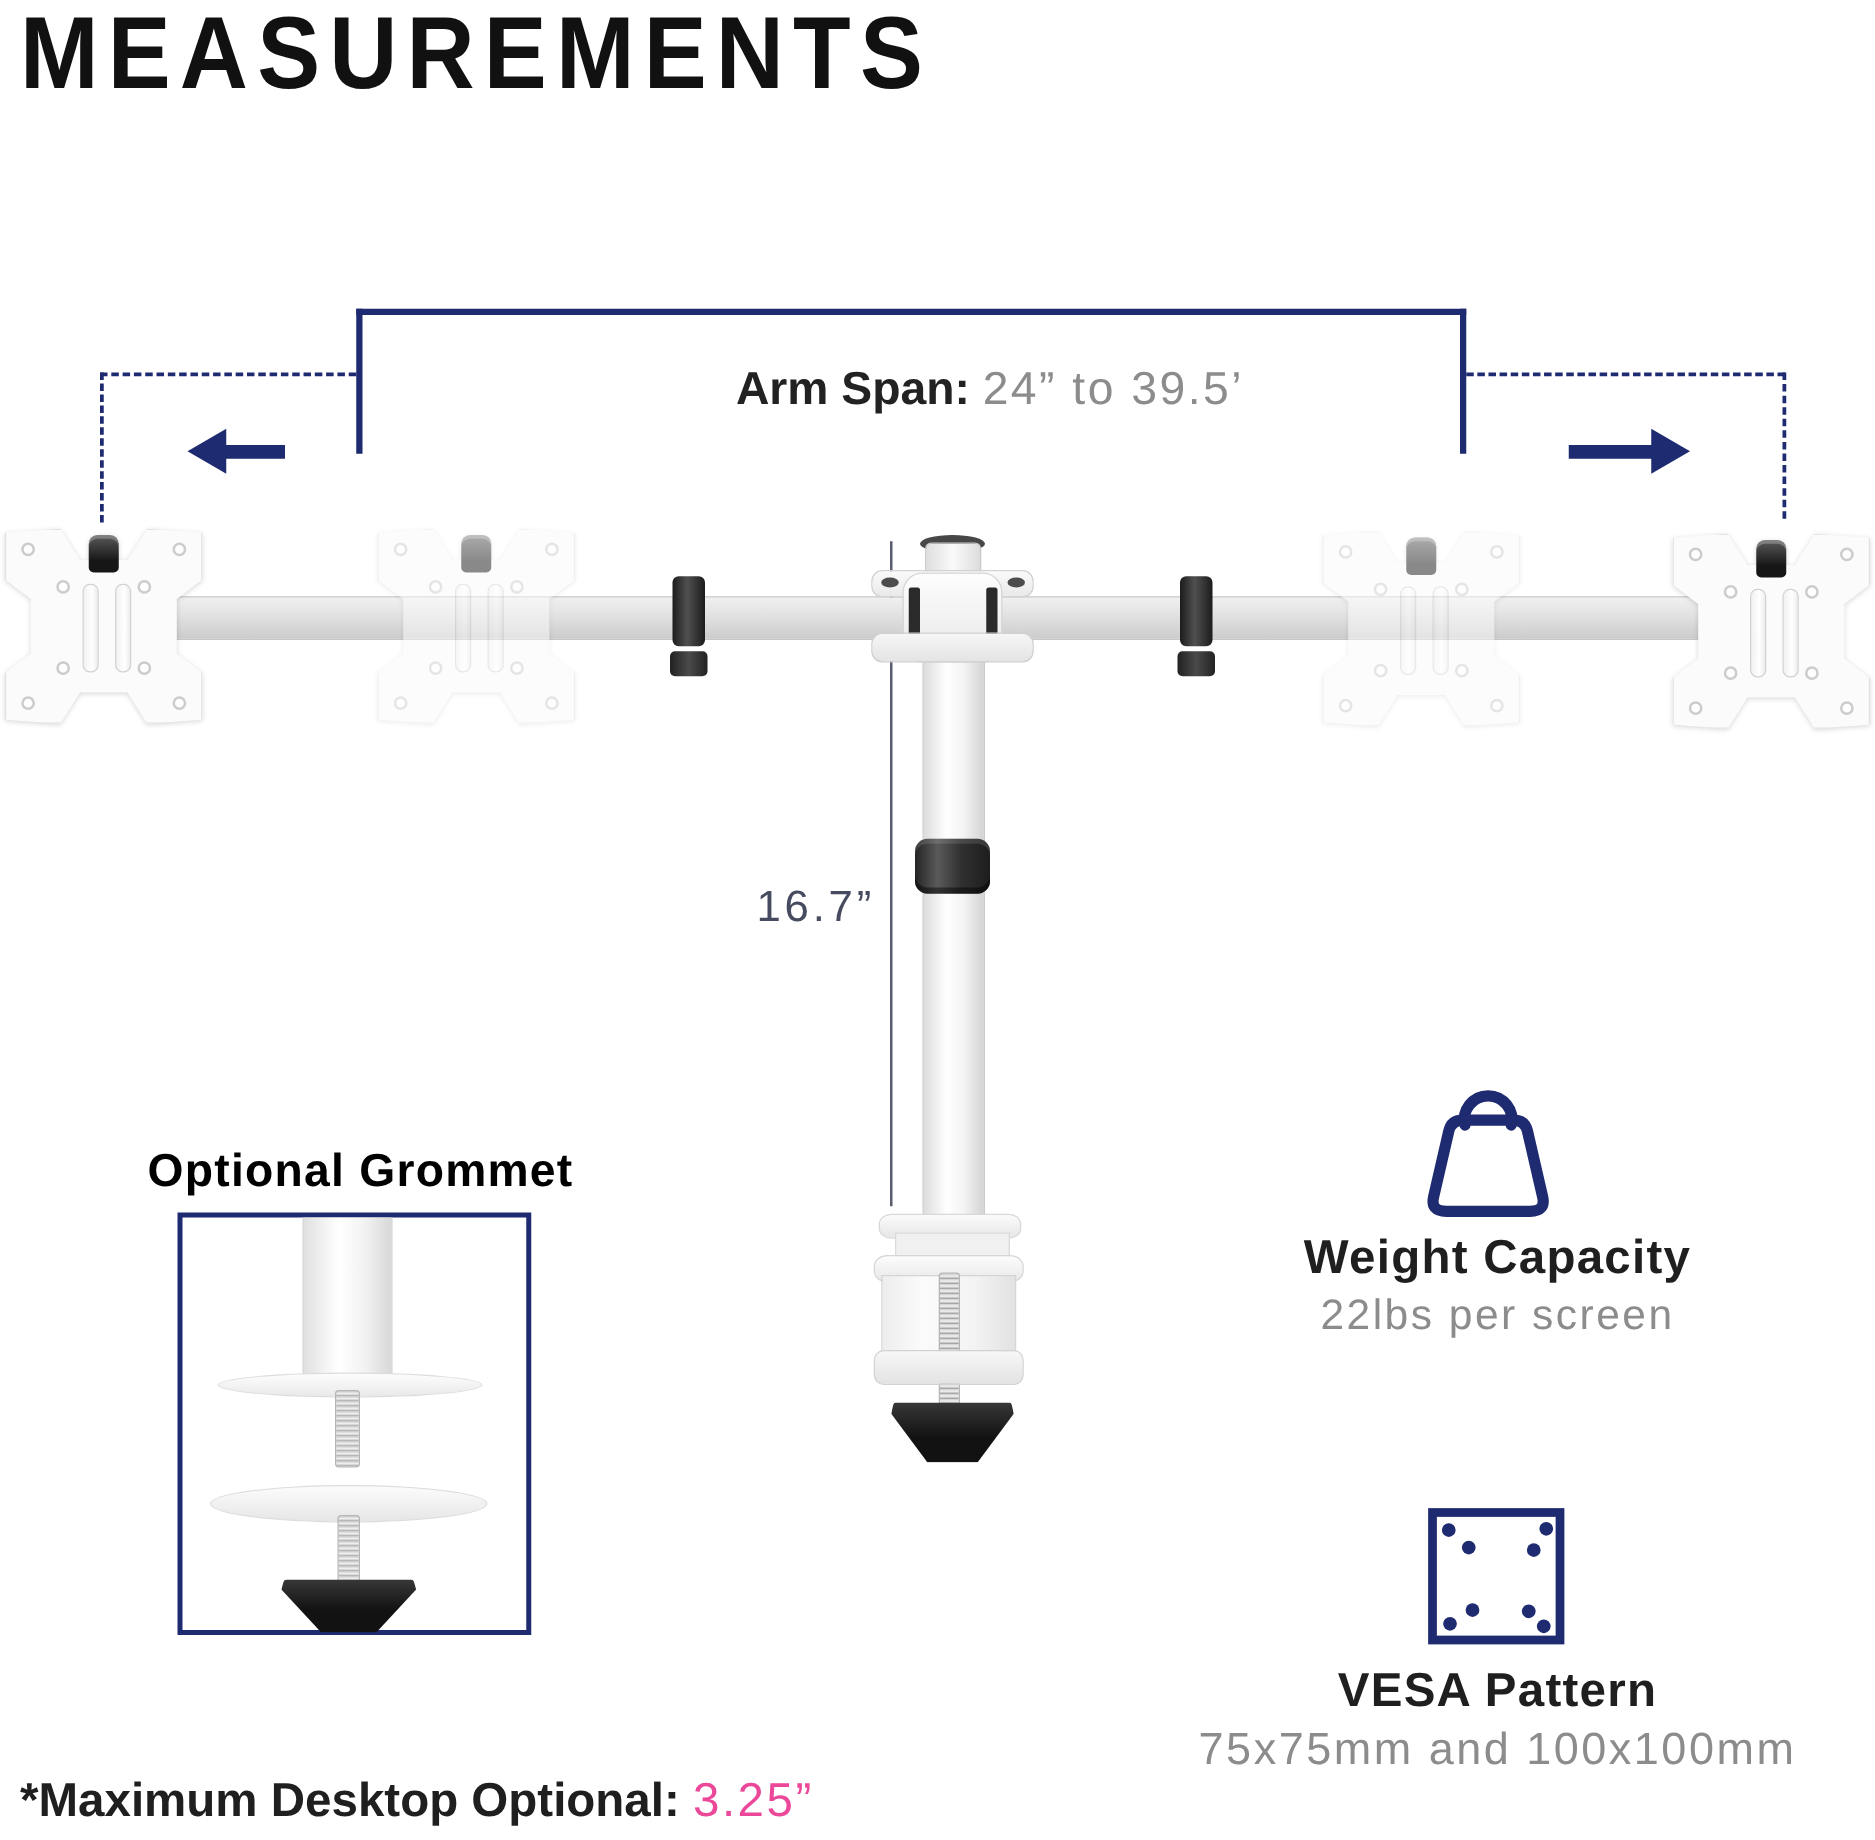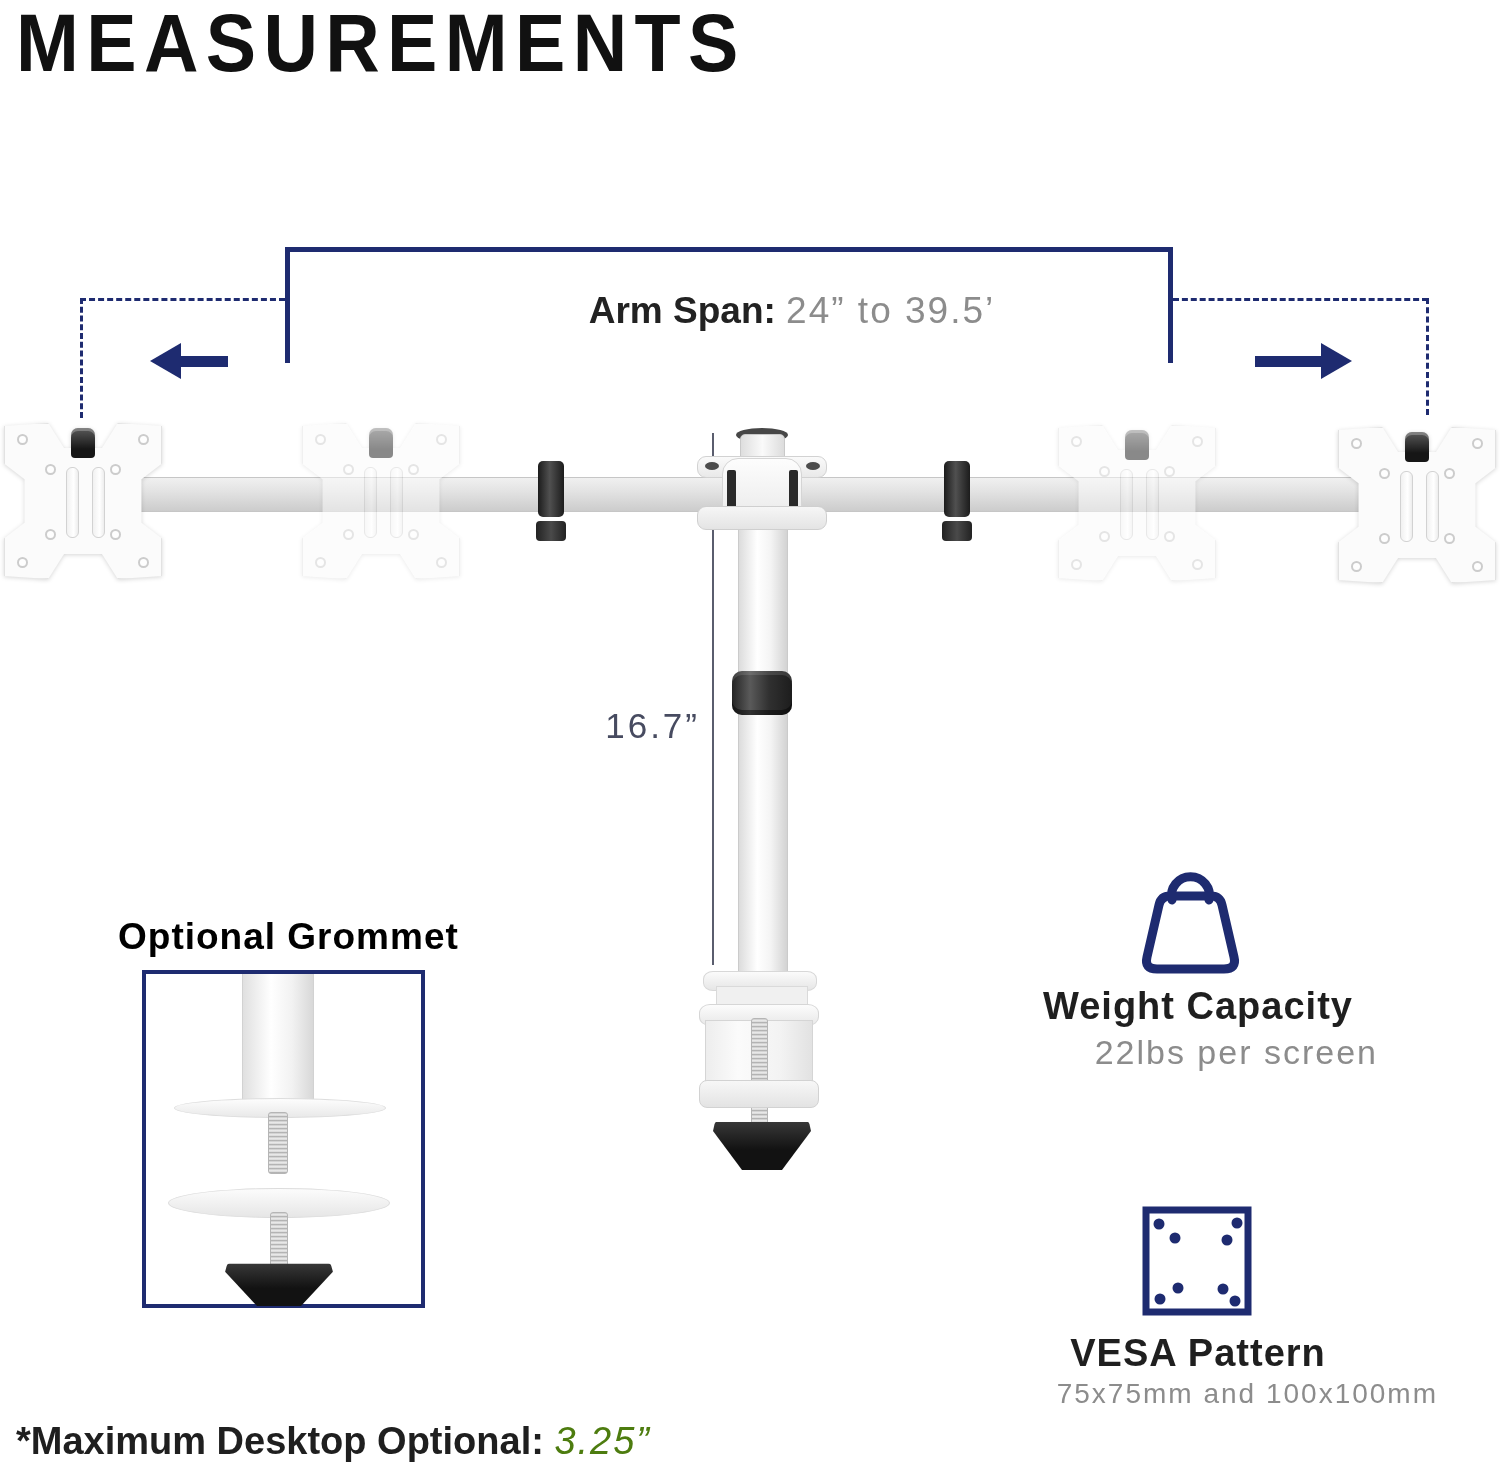--- a/index.html
+++ b/index.html
@@ -126,32 +126,32 @@
   .grommet-box { position:absolute; left:142px; top:970px; width:283px; height:338px; border:4px solid #1e2b70; background:#ffffff; }
   .g-pole  { position:absolute; left:96px; top:0px; width:72px; height:132px; background:linear-gradient(90deg,#e0e0e0,#ffffff 40%,#f2f2f2 70%,#d8d8d8); border:1px solid #d2d2d2; border-top:none; }
   .g-disc1 { position:absolute; left:28px; top:124px; width:212px; height:20px; border-radius:50%; background:linear-gradient(180deg,#fdfdfd,#e9e9e9); border:1px solid #dddddd; }
   .g-rod1  { left:122px; top:138px; height:62px; position:absolute; width:20px; }
   .g-disc2 { position:absolute; left:22px; top:214px; width:222px; height:30px; border-radius:50%; background:linear-gradient(180deg,#fcfcfc,#e6e6e6); border:1px solid #dcdcdc; }
   .g-rod2  { left:124px; top:238px; height:56px; position:absolute; width:18px; }
   .g-knob  { position:absolute; left:78px; top:288px; width:110px; height:44px; }
 
   
   .feature-text-bold { position:absolute; width:360px; text-align:center; font-size:38px; font-weight:700; color:#1f1f1f; letter-spacing:1px; }
-  .feature-text-gray { position:absolute; text-align:right; font-size:34px; color:#8c8c8c; letter-spacing:2px; white-space:nowrap; }
+  .feature-text-gray { position:absolute; text-align:center; font-size:34px; color:#8c8c8c; letter-spacing:2px; white-space:nowrap; }
   .weight-title { left:1018px; top:985px; }
   .weight-sub   { left:1018px; top:1033px; width:360px; }
   .vesa-title   { left:1018px; top:1332px; }
-  .vesa-sub     { left:958px;  top:1378px; width:480px; font-size:28px; }
+  .vesa-sub     { left:958px;  top:1378px; width:480px; font-size:36px; }
   .weight-svg { position:absolute; left:1130px; top:846px; }
   .vesa-svg   { position:absolute; left:1142px; top:1206px; }
 
   
   .footnote { position:absolute; left:16px; top:1420px; font-size:38px; white-space:nowrap; }
   .footnote .b { font-weight:700; color:#1f1f1f; }
-  .footnote .v { font-weight:400; color:#4d7c0f; letter-spacing:2px;font-style:italic; }
+  .footnote .v { font-weight:400; color:#ec4899; letter-spacing:2px; }
 </style>
 </head>
 <body>
 
 <div id="canvas">
 
   <div class="page-title">MEASUREMENTS</div>
 
   <div class="bracket"></div>
   <div class="dash-h dash-left-h"></div>

